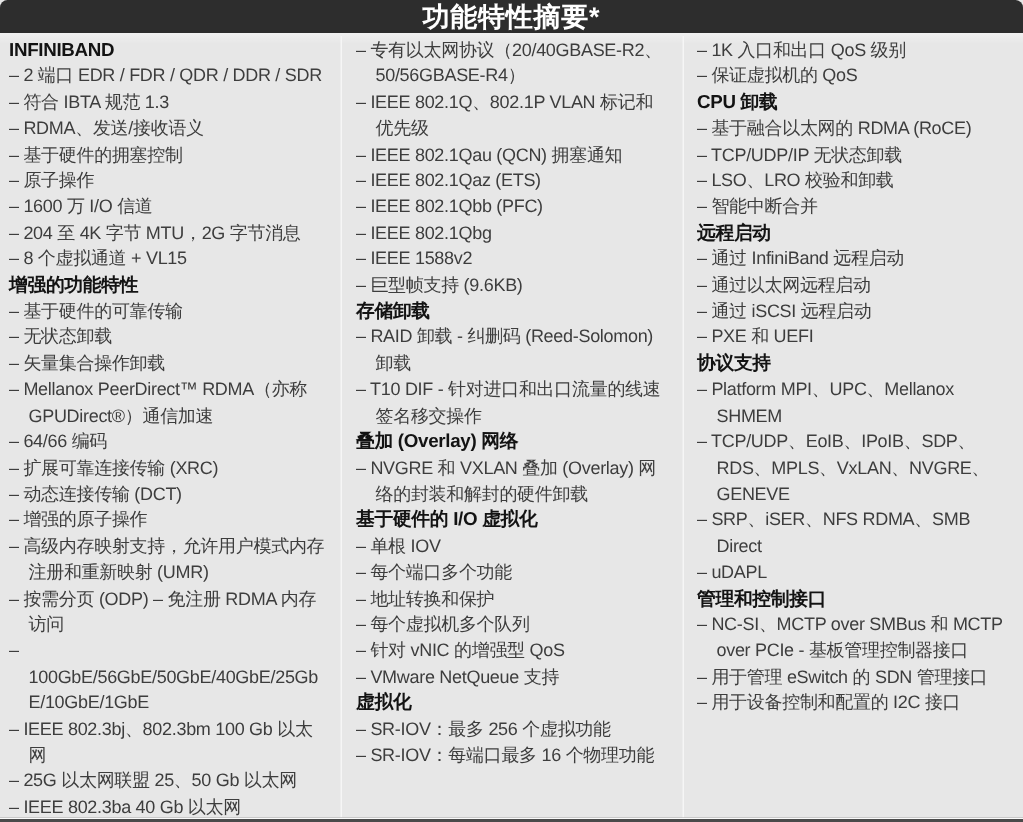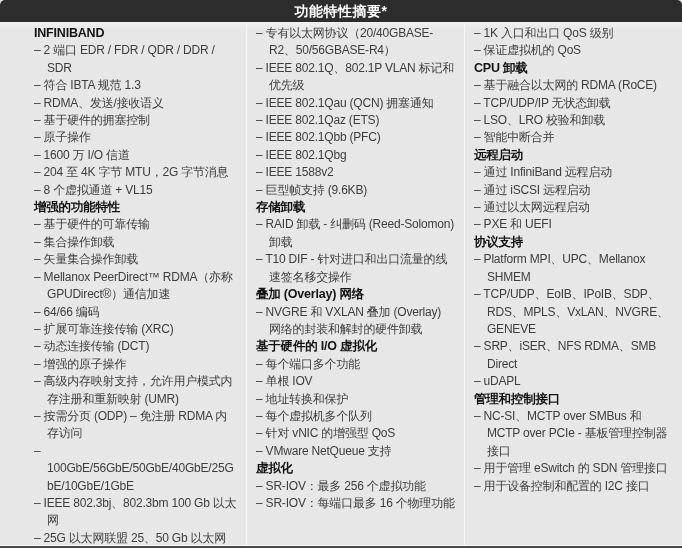--- a/index.html
+++ b/index.html
@@ -22,31 +22,30 @@
     background:var(--page-bg);
     overflow:hidden;
     box-sizing:border-box;
   }
   .title-bar{
     height:22px;
     background:var(--bar-bg);
     border-radius:5px 5px 0 0;
     color:var(--bar-text);
     font-weight:bold;
-    font-size:14px;
+    font-size:18px;
     line-height:22px;
     text-align:center;
     letter-spacing:0.5px;
   }
   .columns{
     display:flex;
     height:523px;
     padding-top:2px;
     background:linear-gradient(#f1f1f1 0px,var(--page-bg) 7px);
-    padding-left:28px;
   }
   .col{
     width:33.333%;
     box-sizing:border-box;
     padding:1px 8px 0 6px;
     color:var(--body-text);
     font-size:12px;
     line-height:17.4px;
     letter-spacing:-0.2px;
   }
@@ -85,21 +84,21 @@
         <div class="item">– 2 端口 EDR / FDR / QDR / DDR / SDR</div>
         <div class="item">– 符合 IBTA 规范 1.3</div>
         <div class="item">– RDMA、发送/接收语义</div>
         <div class="item">– 基于硬件的拥塞控制</div>
         <div class="item">– 原子操作</div>
         <div class="item">– 1600 万 I/O 信道</div>
         <div class="item">– 204 至 4K 字节 MTU，2G 字节消息</div>
         <div class="item">– 8 个虚拟通道 + VL15</div>
         <div class="sec-header">增强的功能特性</div>
         <div class="item">– 基于硬件的可靠传输</div>
-        <div class="item">– 集合操作卸载</div>
+        <div class="item">– 无状态卸载</div>
         <div class="item">– 矢量集合操作卸载</div>
         <div class="item">– Mellanox PeerDirect™ RDMA（亦称 GPUDirect®）通信加速</div>
         <div class="item">– 64/66 编码</div>
         <div class="item">– 扩展可靠连接传输 (XRC)</div>
         <div class="item">– 动态连接传输 (DCT)</div>
         <div class="item">– 增强的原子操作</div>
         <div class="item">– 高级内存映射支持，允许用户模式内存注册和重新映射 (UMR)</div>
         <div class="item">– 按需分页 (ODP) – 免注册 RDMA 内存访问</div>
         <div class="item">– 100GbE/56GbE/50GbE/40GbE/25GbE/10GbE/1GbE</div>
         <div class="item">– IEEE 802.3bj、802.3bm 100 Gb 以太网</div>
@@ -114,42 +113,42 @@
         <div class="item">– IEEE 802.1Qbb (PFC)</div>
         <div class="item">– IEEE 802.1Qbg</div>
         <div class="item">– IEEE 1588v2</div>
         <div class="item">– 巨型帧支持 (9.6KB)</div>
         <div class="sec-header">存储卸载</div>
         <div class="item">– RAID 卸载 - 纠删码 (Reed-Solomon) 卸载</div>
         <div class="item">– T10 DIF - 针对进口和出口流量的线速签名移交操作</div>
         <div class="sec-header">叠加 (Overlay) 网络</div>
         <div class="item">– NVGRE 和 VXLAN 叠加 (Overlay) 网络的封装和解封的硬件卸载</div>
         <div class="sec-header">基于硬件的 I/O 虚拟化</div>
+        <div class="item">– 单根 IOV</div>
         <div class="item">– 每个端口多个功能</div>
-        <div class="item">– 单根 IOV</div>
         <div class="item">– 地址转换和保护</div>
         <div class="item">– 每个虚拟机多个队列</div>
         <div class="item">– 针对 vNIC 的增强型 QoS</div>
         <div class="item">– VMware NetQueue 支持</div>
         <div class="sec-header">虚拟化</div>
         <div class="item">– SR-IOV：最多 256 个虚拟功能</div>
         <div class="item">– SR-IOV：每端口最多 16 个物理功能</div>
       </div>
       <div class="col">
         <div class="item">– 1K 入口和出口 QoS 级别</div>
         <div class="item">– 保证虚拟机的 QoS</div>
         <div class="sec-header">CPU 卸载</div>
         <div class="item">– 基于融合以太网的 RDMA (RoCE)</div>
         <div class="item">– TCP/UDP/IP 无状态卸载</div>
         <div class="item">– LSO、LRO 校验和卸载</div>
         <div class="item">– 智能中断合并</div>
         <div class="sec-header">远程启动</div>
         <div class="item">– 通过 InfiniBand 远程启动</div>
+        <div class="item">– 通过以太网远程启动</div>
         <div class="item">– 通过 iSCSI 远程启动</div>
-        <div class="item">– 通过以太网远程启动</div>
         <div class="item">– PXE 和 UEFI</div>
         <div class="sec-header">协议支持</div>
         <div class="item">– Platform MPI、UPC、Mellanox SHMEM</div>
         <div class="item">– TCP/UDP、EoIB、IPoIB、SDP、RDS、MPLS、VxLAN、NVGRE、GENEVE</div>
         <div class="item">– SRP、iSER、NFS RDMA、SMB Direct</div>
         <div class="item">– uDAPL</div>
         <div class="sec-header">管理和控制接口</div>
         <div class="item">– NC-SI、MCTP over SMBus 和 MCTP over PCIe - 基板管理控制器接口</div>
         <div class="item">– 用于管理 eSwitch 的 SDN 管理接口</div>
         <div class="item">– 用于设备控制和配置的 I2C 接口</div>

